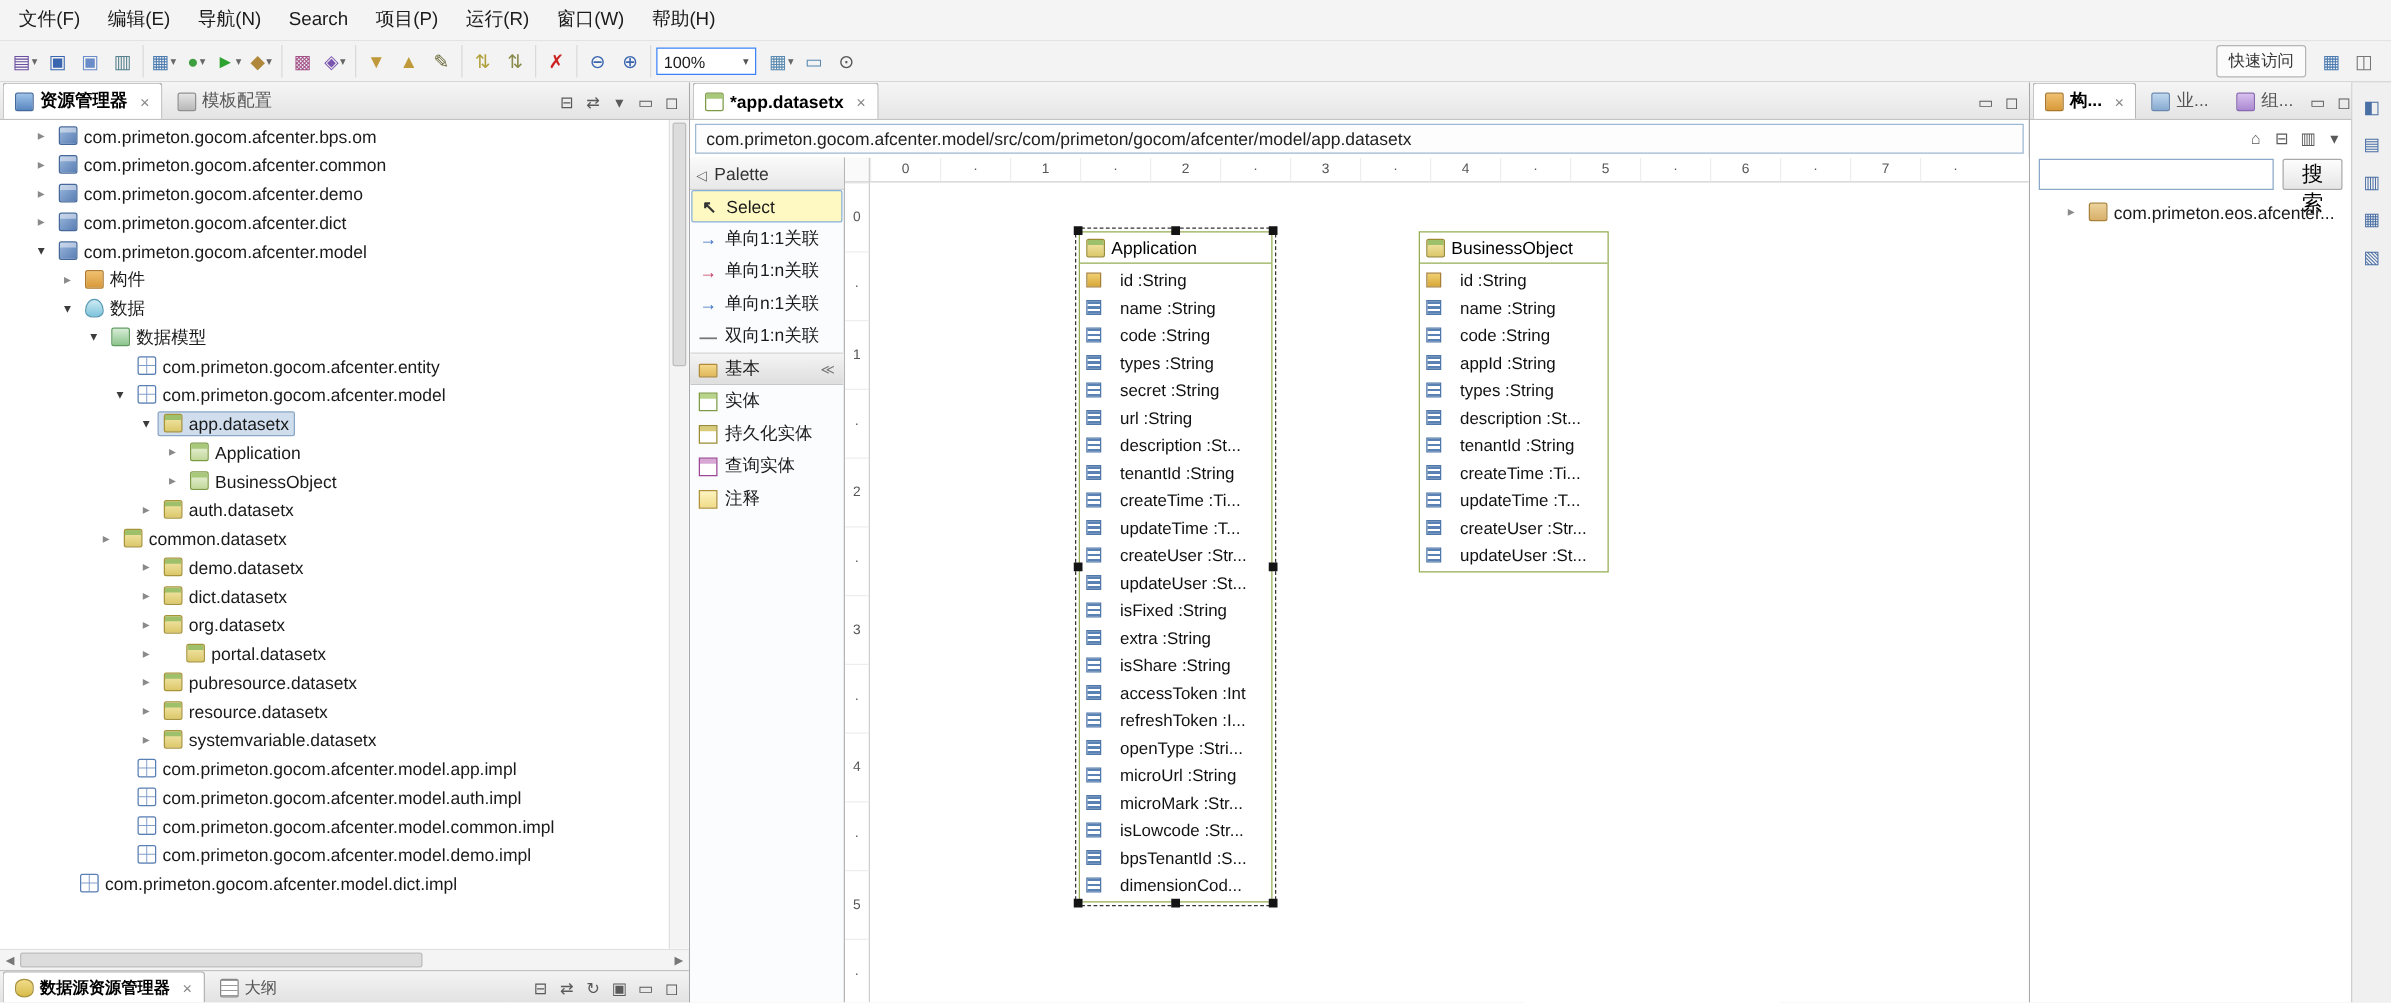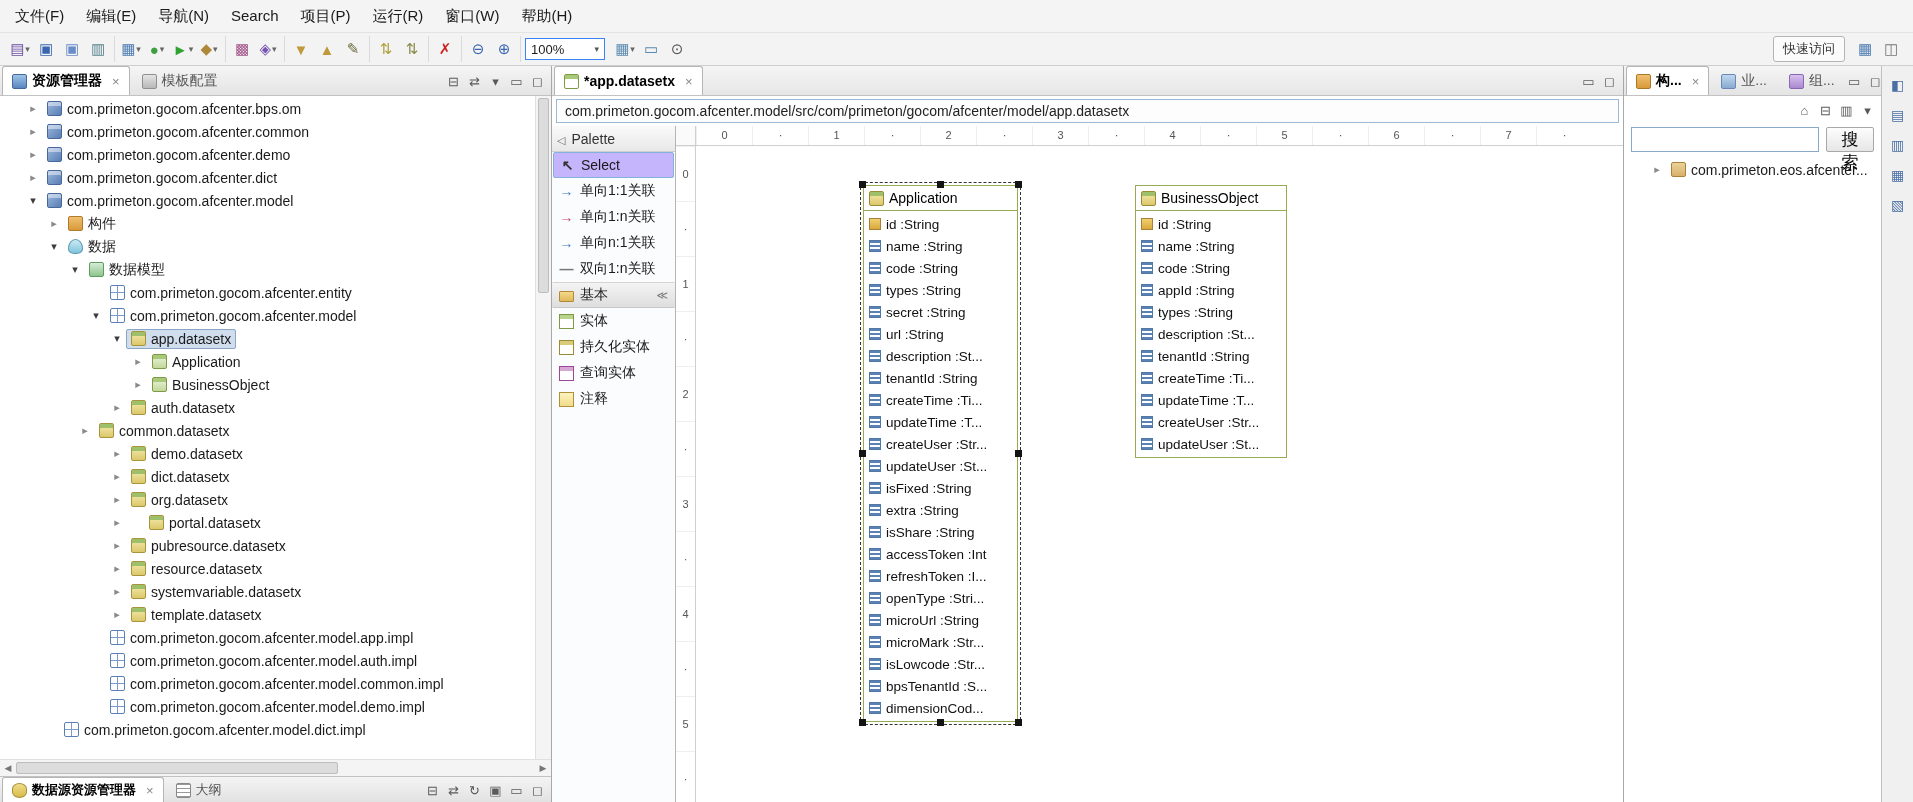--- a/index.html
+++ b/index.html
@@ -89,21 +89,21 @@
   
   .etab-row{height:30px;background:linear-gradient(#f5f5f5,#e6e6e6);display:flex;align-items:flex-end;border-bottom:1px solid #c2c2c2;flex:none}
   .breadcrumb{margin:3px 4px;border:1px solid #9db8d2;background:#fdfdfd;height:24px;display:flex;align-items:center;padding:0 8px;font-size:14px;color:#222;flex:none;white-space:nowrap;overflow:hidden}
   .ebody{flex:1;display:flex;min-height:0}
 
   
   .palette{width:124px;border-right:1px solid #b5b5b5;background:#fbfcfe;display:flex;flex-direction:column;flex:none}
   .pal-header{height:26px;background:linear-gradient(#fafafa,#e8e8e8);border-bottom:1px solid #cfcfcf;display:flex;align-items:center;gap:6px;padding:0 5px;font-size:14px;color:#333}
   .pal-collapse::before{content:"◁";font-size:11px;color:#666}
   .pal-item{height:26px;display:flex;align-items:center;gap:6px;padding:0 6px;font-size:14px;border:1px solid transparent;cursor:default;white-space:nowrap}
-  .pal-item.selected{background:#c4b5fd;border-color:#86b0da;border-radius:2px;margin:0 1px}
+  .pal-item.selected{background:#fef9c3;border-color:#86b0da;border-radius:2px;margin:0 1px}
   .pal-item.section{background:linear-gradient(#f4f4f4,#dedede);border-top:1px solid #d4d4d4;border-bottom:1px solid #c8c8c8}
   .pal-item.section::after{content:"≪";margin-left:auto;color:#777;font-size:11px}
   .pal-icon{width:15px;height:15px;flex:none;display:flex;align-items:center;justify-content:center;font-size:14px}
   .ic-select .pal-icon::before{content:"↖";color:#333;font-weight:bold}
   .ic-assoc11 .pal-icon::before{content:"→";color:#3a6fc4;font-weight:bold}
   .ic-assoc1n .pal-icon::before{content:"→";color:#c43a5f;font-weight:bold}
   .ic-assocn1 .pal-icon::before{content:"→";color:#3a6fc4;font-weight:bold}
   .ic-assoc2 .pal-icon::before{content:"—";color:#777;font-weight:bold}
   .ic-folder .pal-icon{height:11px;margin-top:3px;background:linear-gradient(#f4d88a,#e0b85a);border:1px solid #b08a38;border-radius:1px}
   .ic-entity-tool .pal-icon{background:#fff;border:1px solid #7d9b45;box-shadow:inset 0 4px 0 #b8d48a}
@@ -119,21 +119,21 @@
   .vruler{position:absolute;left:0;top:20px;bottom:0;width:20px;border-right:1px solid #cfcfcf;display:flex;flex-direction:column;background:#fff}
   .vruler span{height:55px;flex:none;display:flex;align-items:center;justify-content:center;font-size:11px;color:#555;border-top:1px solid #eee}
   .canvas{position:absolute;left:20px;top:20px;right:0;bottom:0;overflow:hidden}
 
   
   .entity{position:absolute;background:#fff;border:1px solid #94ad53;cursor:default}
   .entity.selected{outline:1px dashed #333;outline-offset:2px}
   .etitle{height:25px;display:flex;align-items:center;gap:5px;padding:0 5px;border-bottom:1px solid #94ad53;font-size:14px;color:#000;white-space:nowrap}
   .eticon{width:15px;height:15px;flex:none;background:linear-gradient(#f4eab0,#dcc86a);border:1px solid #9b8b35;box-shadow:inset 0 4px 0 #9ec06a;border-radius:2px}
   .eattrs{padding:2px 0}
-  .earow{height:22px;display:flex;align-items:center;gap:5px;padding:0 5px;font-size:13.5px;white-space:nowrap;color:#111}
+  .earow{height:22px;display:flex;align-items:center;gap:15px;padding:0 5px;font-size:13.5px;white-space:nowrap;color:#111}
   .aicon{width:12px;height:12px;flex:none;border:1px solid #4f77a8;background:repeating-linear-gradient(180deg,#5a82b4 0 2px,#fff 2px 4px)}
   .earow.key .aicon{background:linear-gradient(#f0d070,#d8a83a);border-color:#a8803a}
   .handle{position:absolute;width:7px;height:7px;background:#141414;display:none;z-index:3}
   .entity.selected .handle{display:block}
   .h-nw{left:-5px;top:-5px}.h-n{left:calc(50% - 4px);top:-5px}.h-ne{right:-5px;top:-5px}
   .h-w{left:-5px;top:calc(50% - 4px)}.h-e{right:-5px;top:calc(50% - 4px)}
   .h-sw{left:-5px;bottom:-5px}.h-s{left:calc(50% - 4px);bottom:-5px}.h-se{right:-5px;bottom:-5px}
 
   
   .rp-icons{height:28px;display:flex;align-items:center;justify-content:flex-end;gap:2px;padding:0 4px;flex:none}
@@ -491,27 +491,20 @@
 
 
             <div class="trow arrow-collapsed ic-datasetx" style="padding-left: 108px;">
               <span class="arrow"></span>
               <span class="rowc">
                 <i class="ticon"></i>
                 <span class="tlabel">systemvariable.datasetx</span>
               </span>
             </div>
 
-            <div class="trow arrow-collapsed ic-datasetx" style="padding-left: 108px;">
-              <span class="arrow"></span>
-              <span class="rowc">
-                <i class="ticon"></i>
-                <span class="tlabel">template.datasetx</span>
-              </span>
-            </div>
 
             <div class="trow arrow-none ic-table" style="padding-left: 87px;">
               <span class="arrow"></span>
               <span class="rowc">
                 <i class="ticon"></i>
                 <span class="tlabel">com.primeton.gocom.afcenter.model.app.impl</span>
               </span>
             </div>
 
             <div class="trow arrow-none ic-table" style="padding-left: 87px;">

